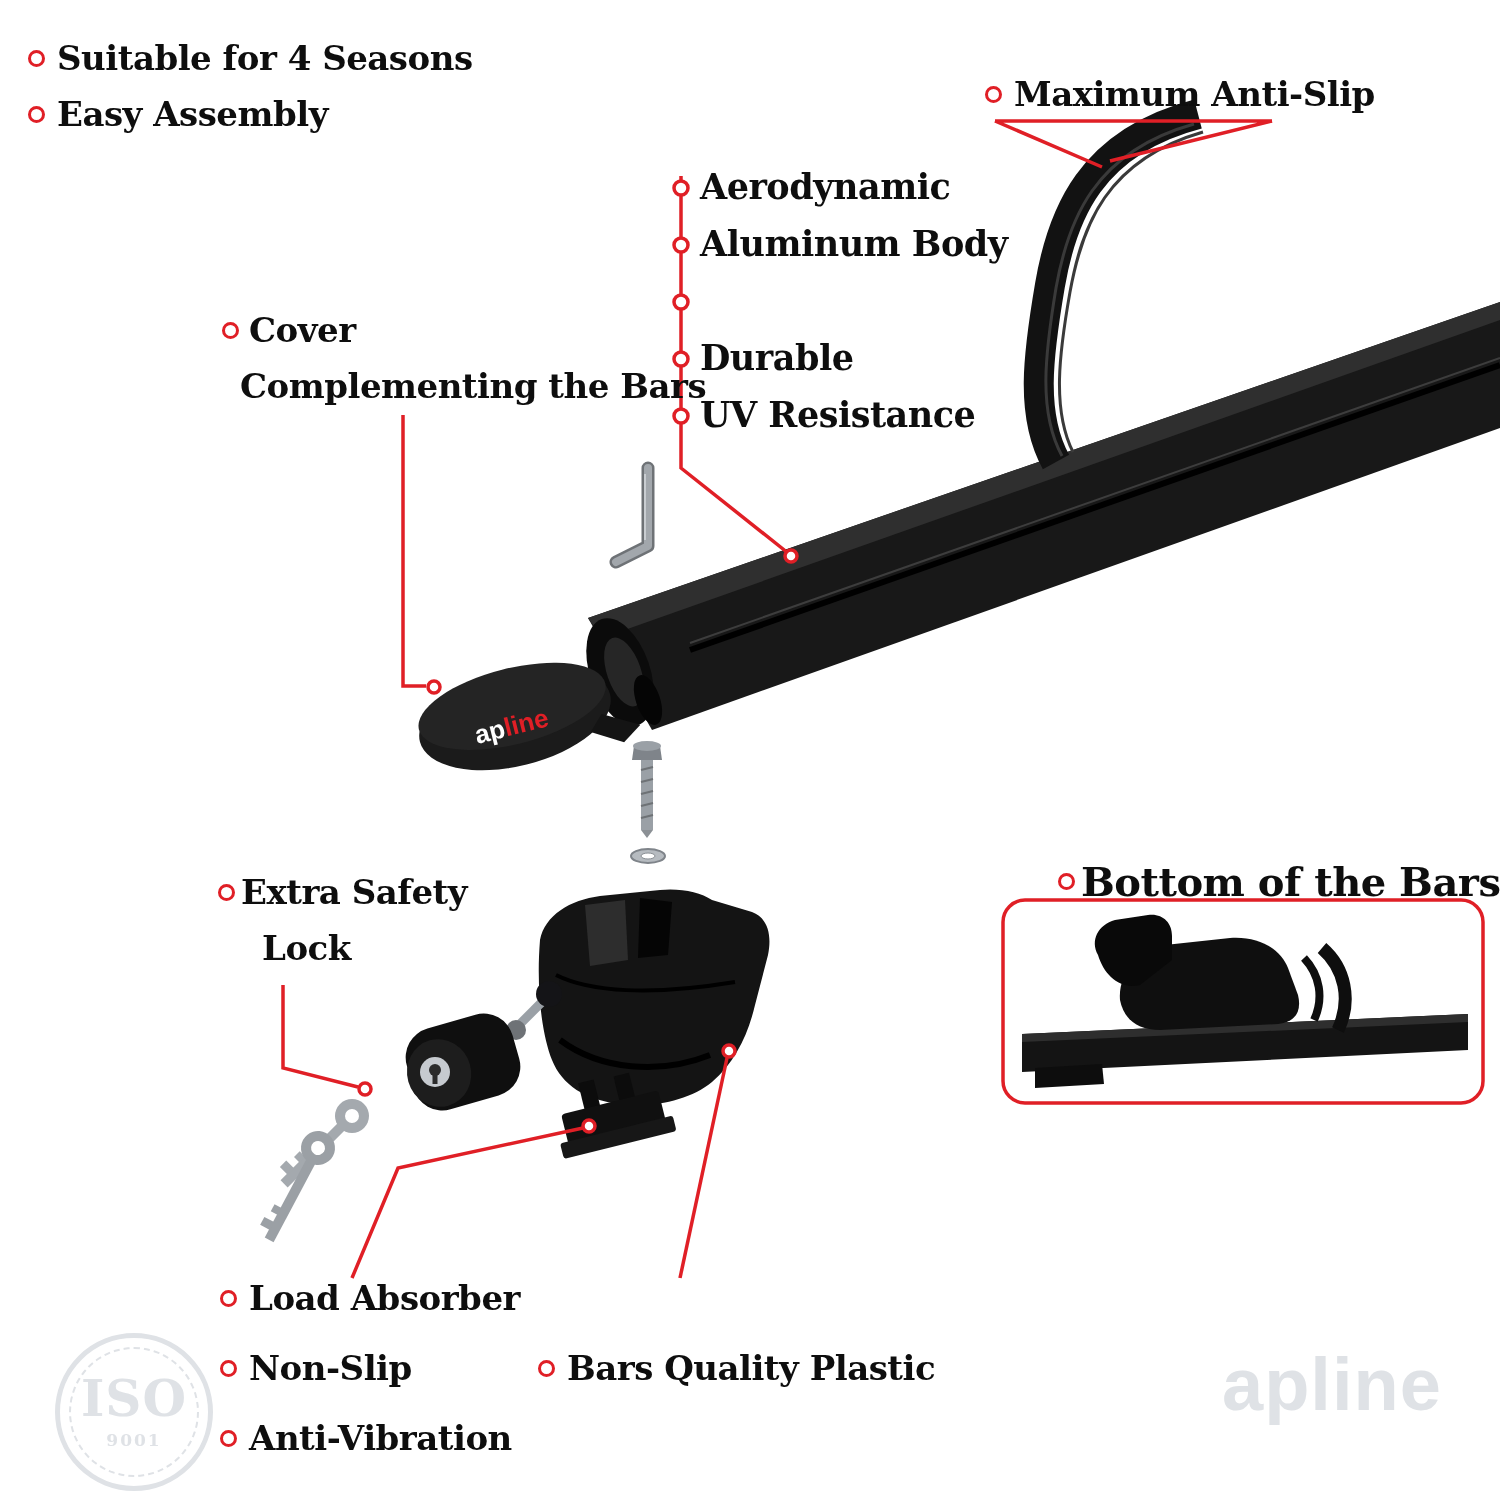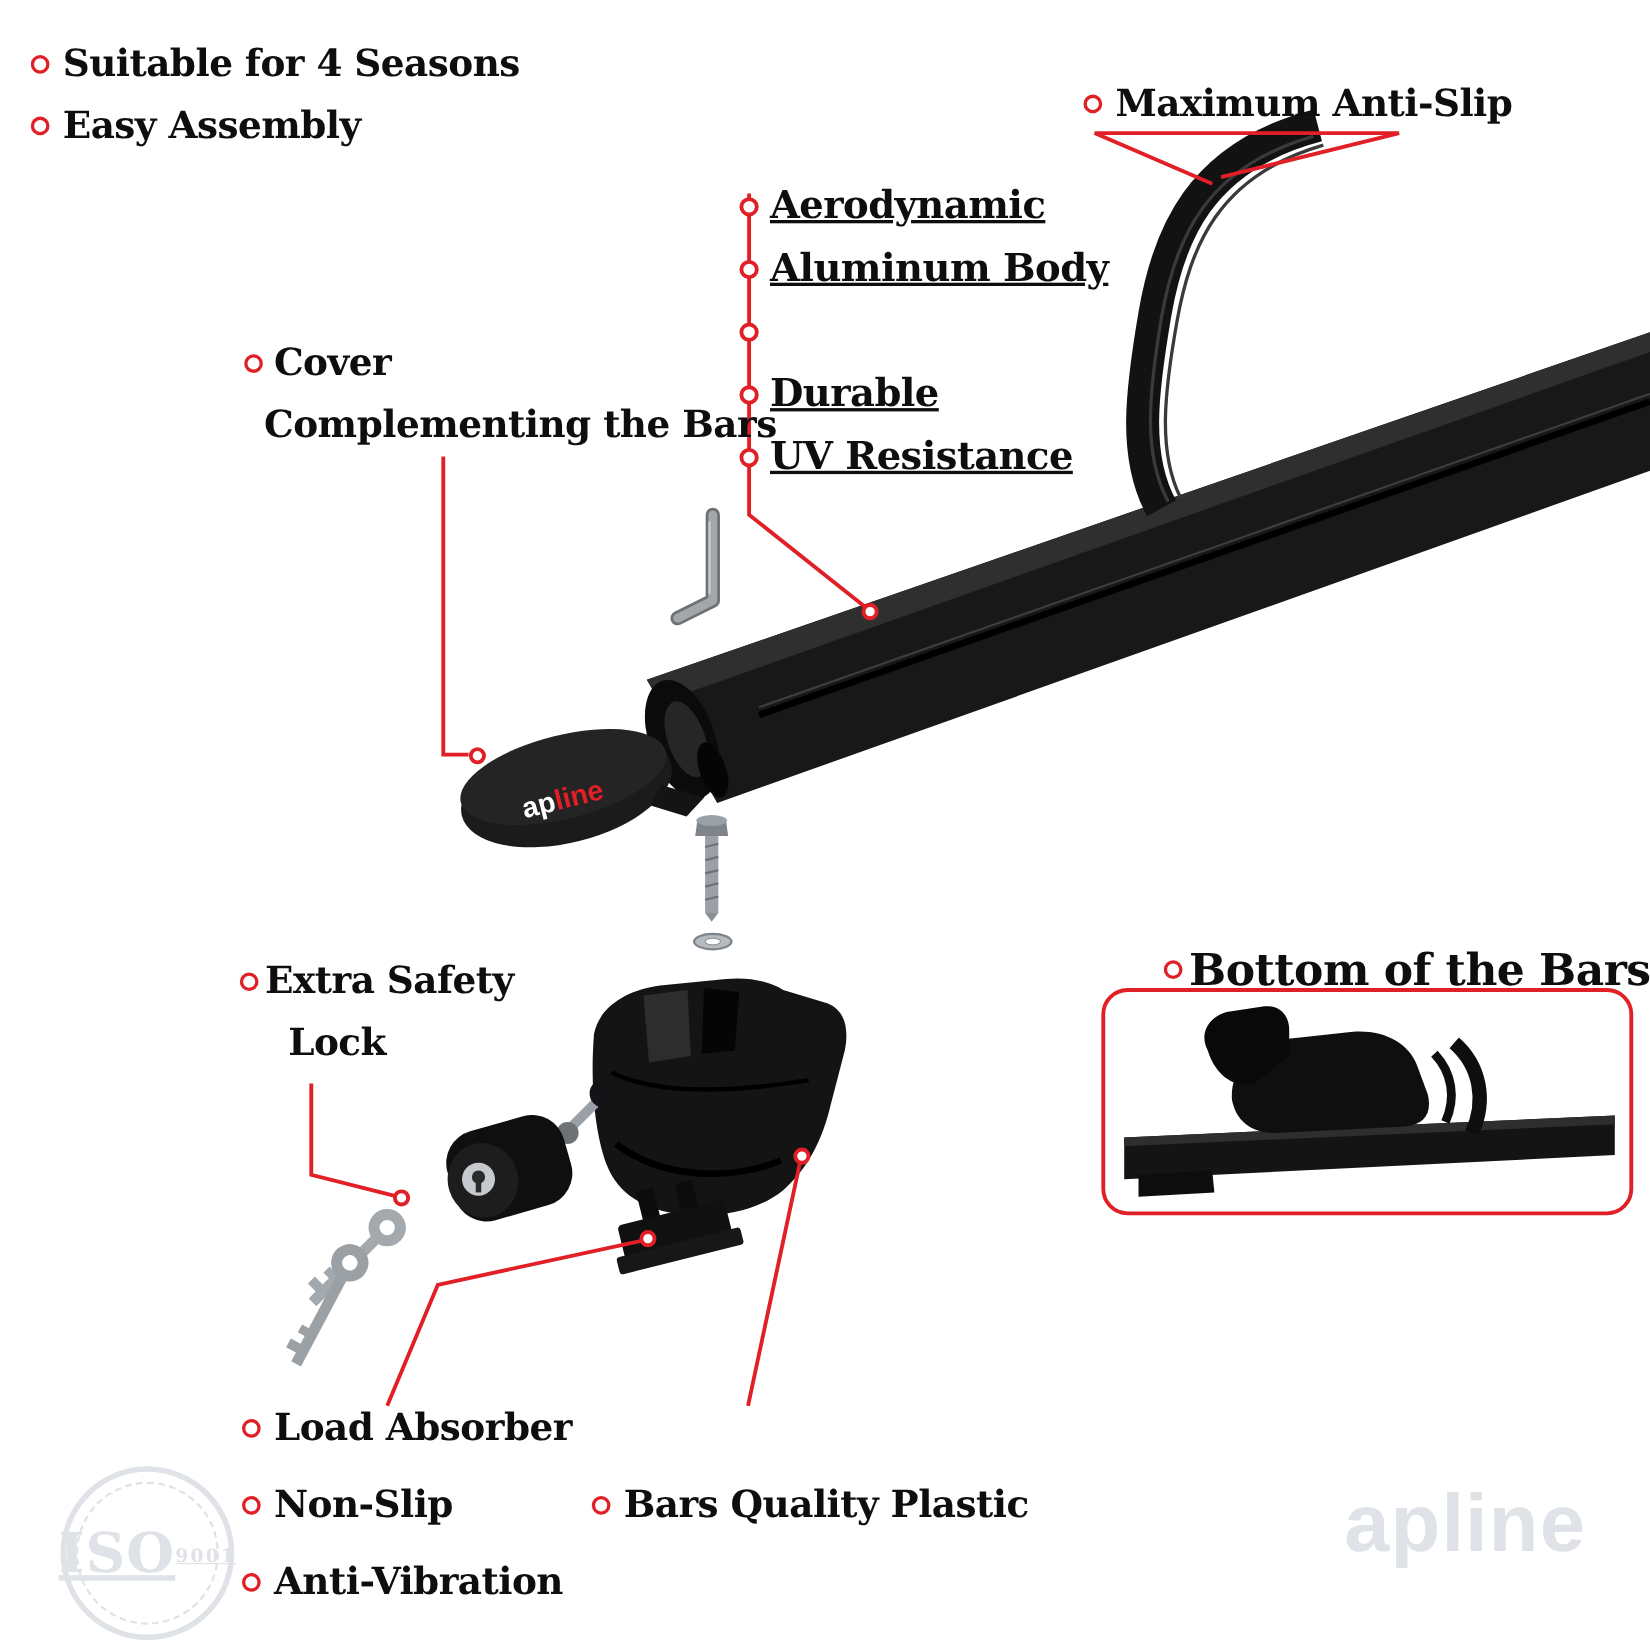--- a/index.html
+++ b/index.html
@@ -6,38 +6,37 @@
   html,body { margin:0; padding:0; background:#fff; }
   .canvas {
     position:relative; width:1500px; height:1500px; background:#fff;
     overflow:hidden; font-family:"DejaVu Serif", serif; color:var(--ink);
   }
   svg.art { position:absolute; inset:0; z-index:1; }
   .label {
     position:absolute; z-index:3; display:flex; align-items:center; gap:12px;
     font-size:34px; font-weight:700; white-space:nowrap; letter-spacing:-0.5px;
   }
-  .label.md { font-size:35px;text-decoration:underline; }
+  .label.md { font-size:35px; }
   .label.lg { font-size:40px;margin-top:30px; }
   .dot {
     width:11px; height:11px; border:3px solid var(--accent);
     border-radius:50%; display:inline-block; flex:none; background:#fff;
   }
   
   .wm-apline {
     position:absolute; z-index:0; left:1222px; top:1342px;
     font-family:"Liberation Sans", sans-serif; font-weight:bold;
     font-size:74px; letter-spacing:1px; color:var(--wm);
   }
   .iso {
     position:absolute; z-index:0; left:55px; top:1333px; width:148px; height:148px;
     border:5px solid var(--wm); border-radius:50%;
-    display:flex; flex-direction:row; align-items:center; justify-content:center;
+    display:flex; flex-direction:column; align-items:center; justify-content:center;
     color:var(--wm);
-    text-decoration:underline;
   }
   .iso::before {
     content:""; position:absolute; inset:9px; border:2px dashed var(--wm); border-radius:50%;
   }
   .iso-text { font-size:50px; font-weight:700; line-height:1; letter-spacing:1px; }
   .iso-sub  { font-size:17px; font-weight:700; margin-top:6px; letter-spacing:2px; }
 </style>
 </head>
 <body>
 

